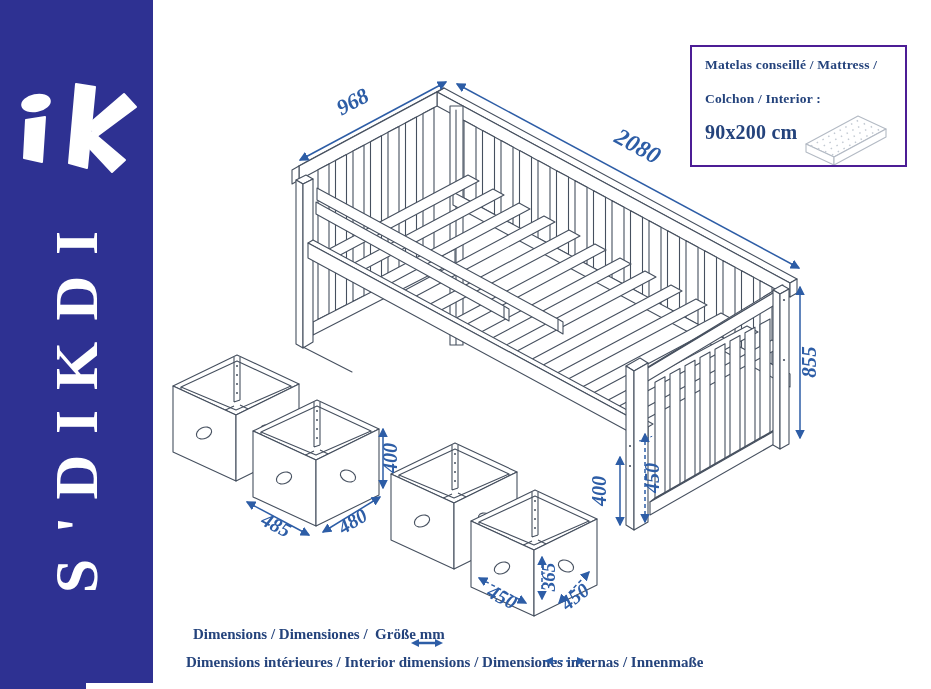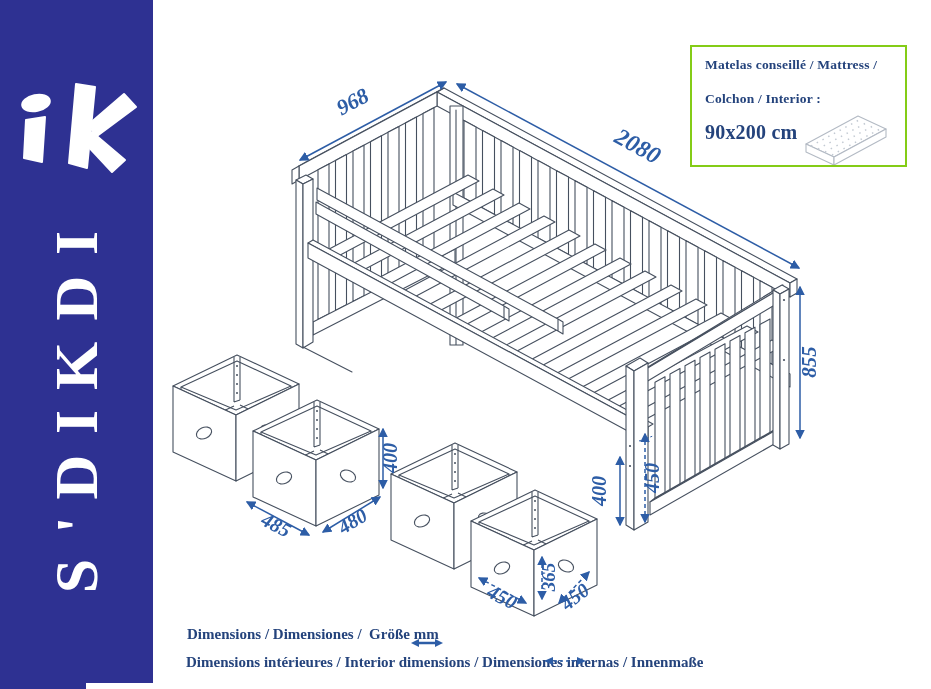--- a/index.html
+++ b/index.html
@@ -12,29 +12,29 @@
   .brand{position:absolute;left:0;top:226px;width:153px;display:flex;flex-direction:column;
          align-items:center;gap:9px;}
   .brand .slot{display:flex;align-items:center;justify-content:center;}
   .brand .slot span{display:block;color:#ffffff;font-weight:bold;font-size:62px;line-height:62px;
          transform:rotate(-90deg);font-family:"Liberation Serif",serif;}
   .h-i{height:34px}.h-d{height:58px}.h-k{height:60px}.h-ap{height:20px}.h-s{height:64px}
   
   .drawing{position:absolute;left:0;top:0;}
   
   .mattress-box{position:absolute;left:690px;top:45px;width:213px;height:118px;
-        border:2px solid #84cc16;color:#24437c;}
+        border:2px solid #4c1d95;color:#24437c;}
   .mattress-box p{position:absolute;left:13px;margin:0;font-weight:bold;font-size:13.5px;
         letter-spacing:.2px;white-space:pre;}
   .mattress-box .l1{top:10px}
   .mattress-box .l2{top:44px}
   .mattress-box .size{top:74px;font-size:20px;text-align:right;}
   
   .legend-line{position:absolute;color:#24437c;font-weight:bold;font-size:15px;white-space:pre;}
-  .lg1{left:187px;top:626px;}
+  .lg1{left:193px;top:626px;}
   .lg2{left:186px;top:654px;}
   .arrow-solid{position:absolute;left:410px;top:637px;}
   .arrow-dashed{position:absolute;left:543px;top:655px;}
   
   text.dim{font-family:"Liberation Serif",serif;font-style:italic;font-weight:bold;
         fill:#2d5da6;stroke:none;}
 </style>
 </head>
 <body>
 

